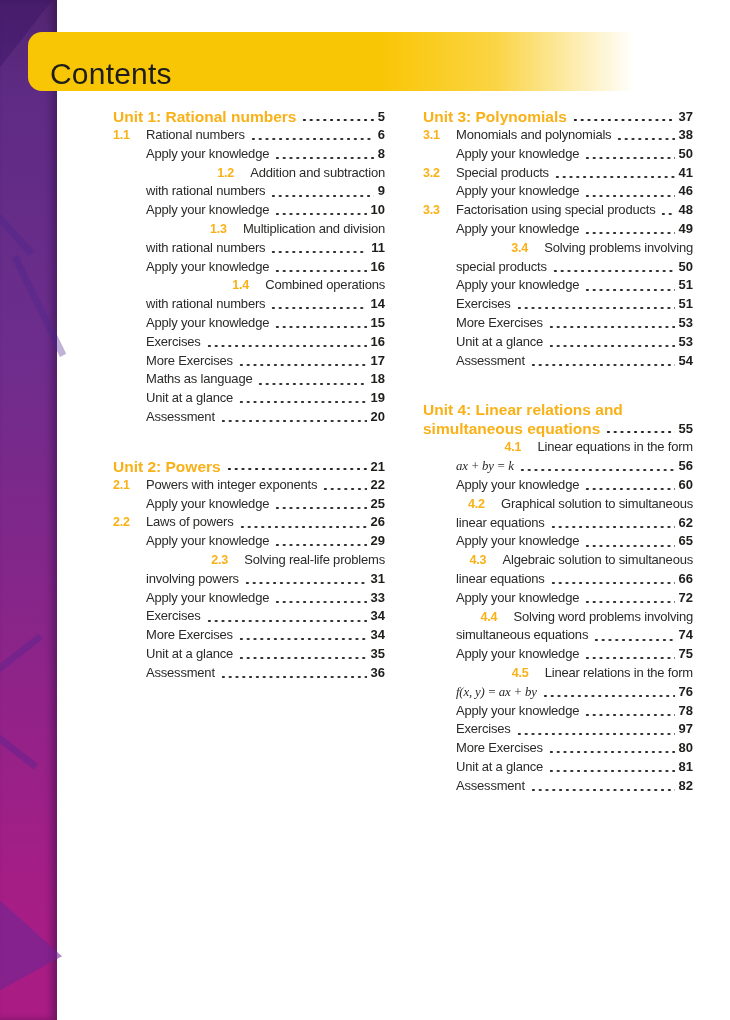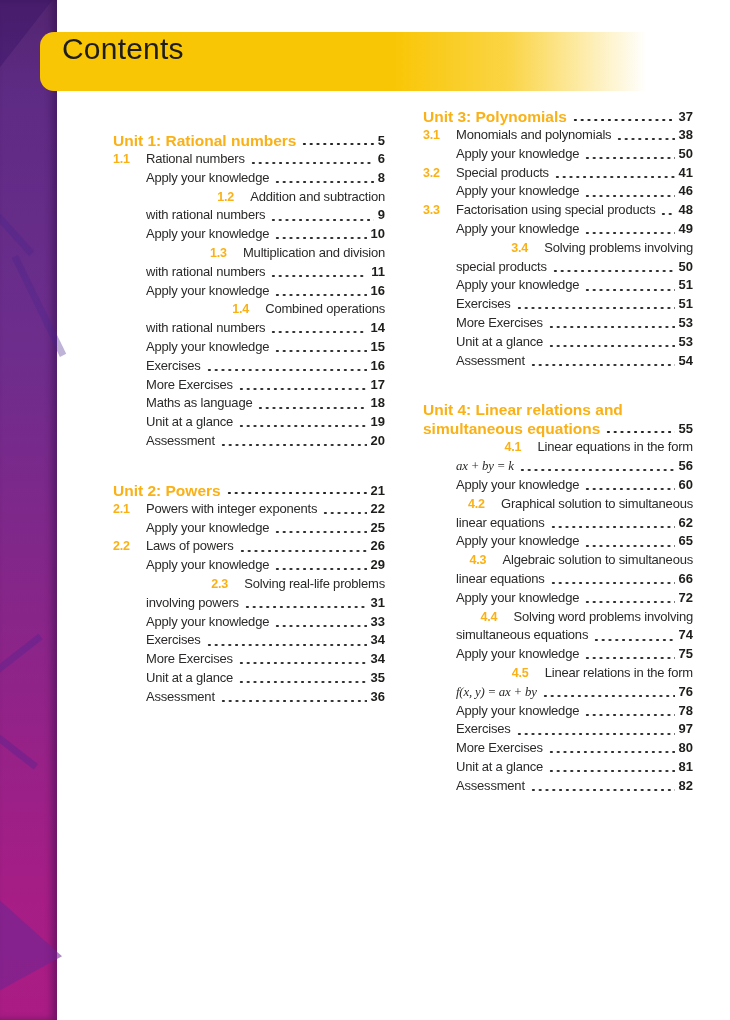--- a/index.html
+++ b/index.html
@@ -37,34 +37,34 @@
     transform:rotate(38deg);transform-origin:left top;
   }
   .sb-tri-bottom{
     left:-14px;top:888px;width:76px;height:110px;
     background:rgba(106,39,148,0.55);
     clip-path:polygon(0 0,100% 62%,0 100%);
   }
 
   
   #banner{
-    position:absolute;left:40px;top:32px;width:632px;height:59px;border-radius:14px;
+    position:absolute;left:28px;top:32px;width:632px;height:59px;border-radius:14px;
     background:linear-gradient(90deg,#f9c606 0%,#f9c606 56%,rgba(249,198,6,0.75) 74%,rgba(249,198,6,0) 96%);
-    z-index:3;display:flex;align-items:flex-start;
+    z-index:3;display:flex;align-items:flex-end;
   }
   #banner .title{
     padding-left:22px;font-size:30px;font-weight:500;color:#1d1d1b;letter-spacing:0.2px;
   }
 
   
   #toc-columns{
     position:absolute;left:113px;top:107px;display:flex;gap:38px;z-index:2;
   }
   .toc-column{display:flex;flex-direction:column;}
-  .toc-column.col-1{width:272px;margin-top:24px;}
+  .toc-column.col-1{width:272px;}
   .toc-column.col-2{width:270px;}
   .toc-unit + .toc-unit{margin-top:30px;}
 
   .heading-row{
     display:flex;align-items:stretch;line-height:19px;
     font-size:15.5px;font-weight:bold;color:#f9b117;white-space:nowrap;
   }
   .toc-row{
     display:flex;align-items:stretch;line-height:18.8px;
     font-size:13px;color:#2b2a29;letter-spacing:-0.2px;white-space:nowrap;justify-content:flex-end;

